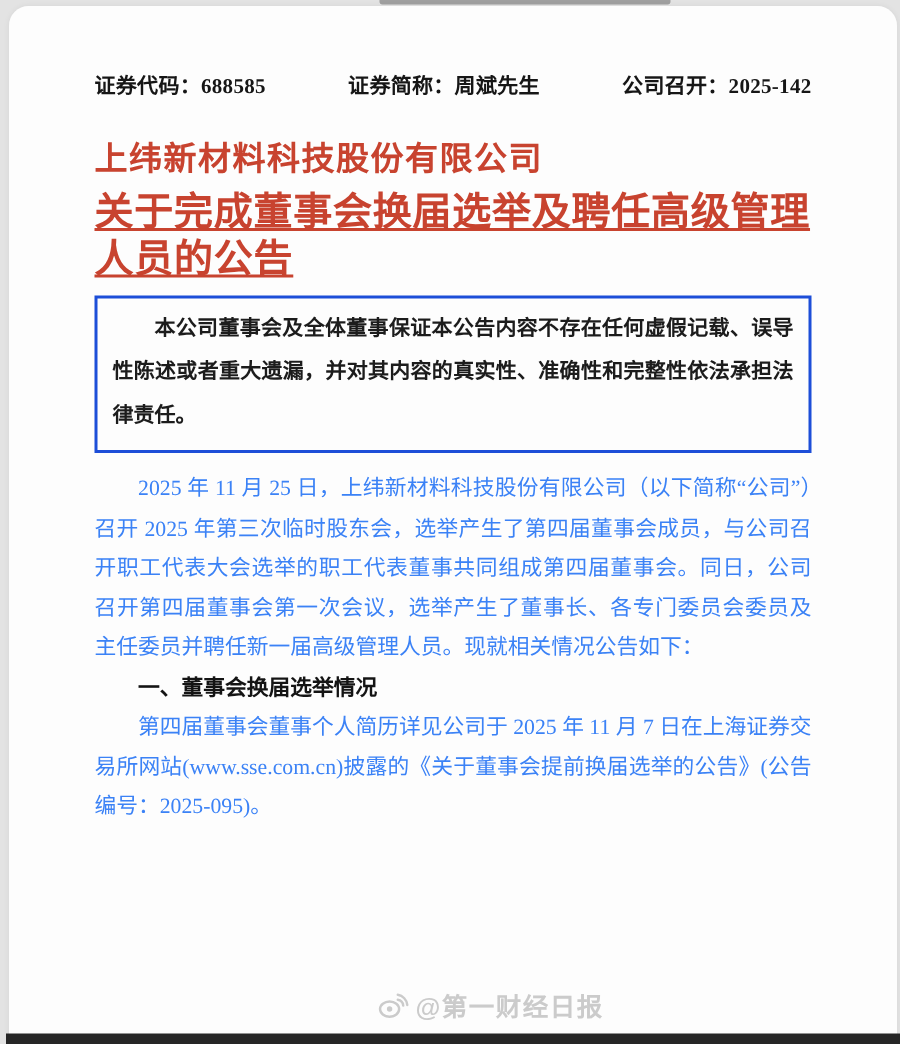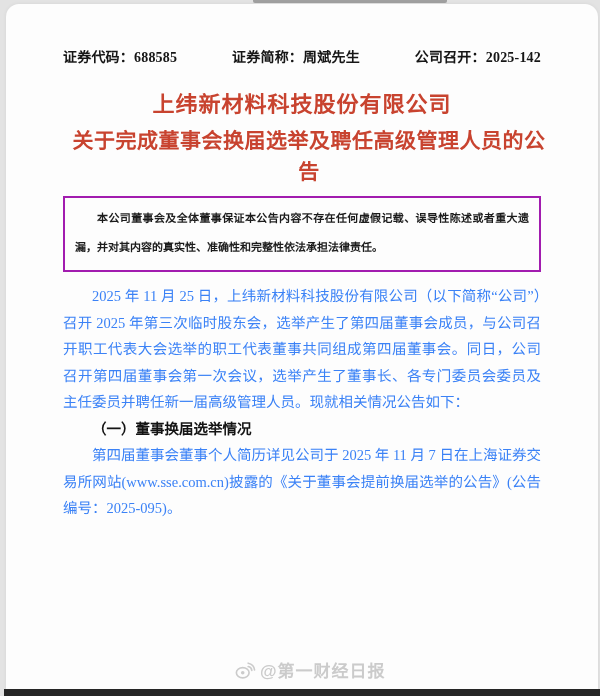--- a/index.html
+++ b/index.html
@@ -32,43 +32,43 @@
   }
   
   .meta-row {
     margin-top: 42px;
     display: flex; justify-content: space-between; align-items: flex-start;
     font-weight: bold; font-size: 14px; letter-spacing: .2px;
     color: #161616;
     white-space: nowrap;
   }
   
-  .title-block { margin-top: 25px; text-align: center; color: #c8432f;
+  .title-block { margin-top: 25px; color: #c8432f;
     font-family: "Liberation Sans", "DejaVu Sans", sans-serif; font-weight: bold; }
   .title-company { font-size: 22px; line-height: 28px; letter-spacing: 1px; }
   .title-subject {
     margin: 6px auto 0; width: 492px;
-    font-size: 21px; line-height: 31px; letter-spacing: .5px;
+    font-size: 26px; line-height: 31px; letter-spacing: .5px; text-decoration: underline;
   }
   
   .disclaimer-box {
     margin-top: 9px;
-    border: 2px solid #a21caf;
+    border: 2px solid #1d4ed8;
     padding: 6px 10px 8px 10px;
-    font-weight: bold; font-size: 11px; line-height: 29px;
+    font-weight: bold; font-size: 14px; line-height: 29px;
     text-align: justify;
   }
   .disclaimer-box p { text-indent: 2em; }
   
   .body-block { margin-top: 11px; font-size: 14.5px; line-height: 26.5px; }
   .para { text-indent: 2em; text-align: justify; color: #3b82f6; }
   .heading, .subheading { text-indent: 2em; font-weight: bold; color: #141414; }
   
   .watermark {
-    position: absolute; left: 228px; top: 653px;
+    position: absolute; left: 245px; top: 653px;
     display: flex; align-items: center; gap: 4px;
     color: #c3c3c3; opacity: .85;
     font-family: "Liberation Sans", "DejaVu Sans", sans-serif;
     font-size: 17px; font-weight: bold; letter-spacing: 1px;
     pointer-events: none;
   }
   .watermark svg { display: block; }
   
   .bottom-bar {
     position: absolute; left: 4px; right: 0; bottom: 0; height: 7px;
@@ -94,21 +94,21 @@
         <div class="title-company">上纬新材料科技股份有限公司</div>
         <div class="title-subject">关于完成董事会换届选举及聘任高级管理人员的公告</div>
       </div>
 
       <div class="disclaimer-box">
         <p>本公司董事会及全体董事保证本公告内容不存在任何虚假记载、误导性陈述或者重大遗漏，并对其内容的真实性、准确性和完整性依法承担法律责任。</p>
       </div>
 
       <div class="body-block">
         <p class="para">2025 年 11 月 25 日，上纬新材料科技股份有限公司（以下简称“公司”）召开 2025 年第三次临时股东会，选举产生了第四届董事会成员，与公司召开职工代表大会选举的职工代表董事共同组成第四届董事会。同日，公司召开第四届董事会第一次会议，选举产生了董事长、各专门委员会委员及主任委员并聘任新一届高级管理人员。现就相关情况公告如下：</p>
-        <p class="subheading">（一）董事换届选举情况</p>
+        <p class="heading">一、董事会换届选举情况</p>
         <p class="para">第四届董事会董事个人简历详见公司于 2025 年 11 月 7 日在上海证券交易所网站(www.sse.com.cn)披露的《关于董事会提前换届选举的公告》(公告编号：2025-095)。</p>
       </div>
 
     </div>
 
     <div class="watermark">
       <span>
         <svg width="22" height="20" viewBox="0 0 24 22" fill="none">
           <ellipse cx="9.5" cy="14" rx="7" ry="5.6" stroke="#c3c3c3" stroke-width="1.8"></ellipse>
           <circle cx="9.5" cy="14" r="2" fill="#c3c3c3"></circle>

